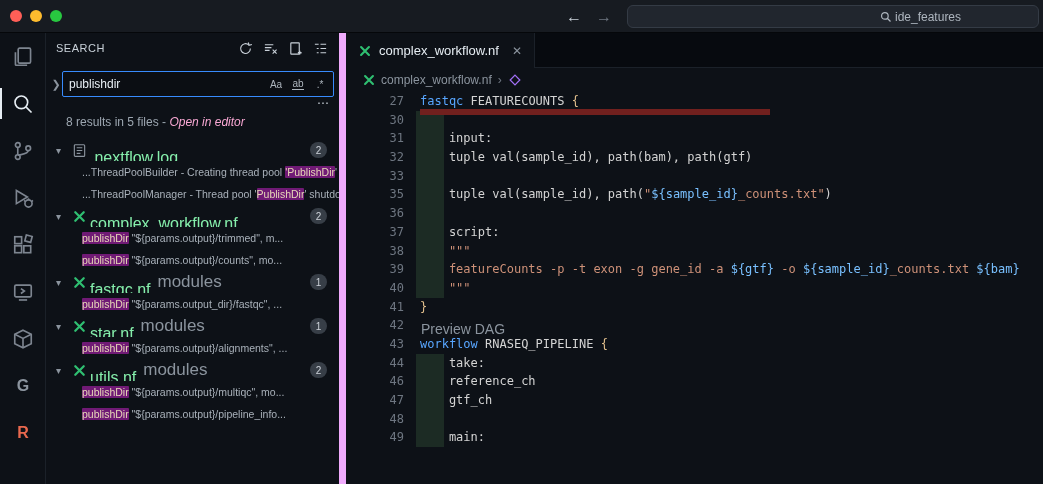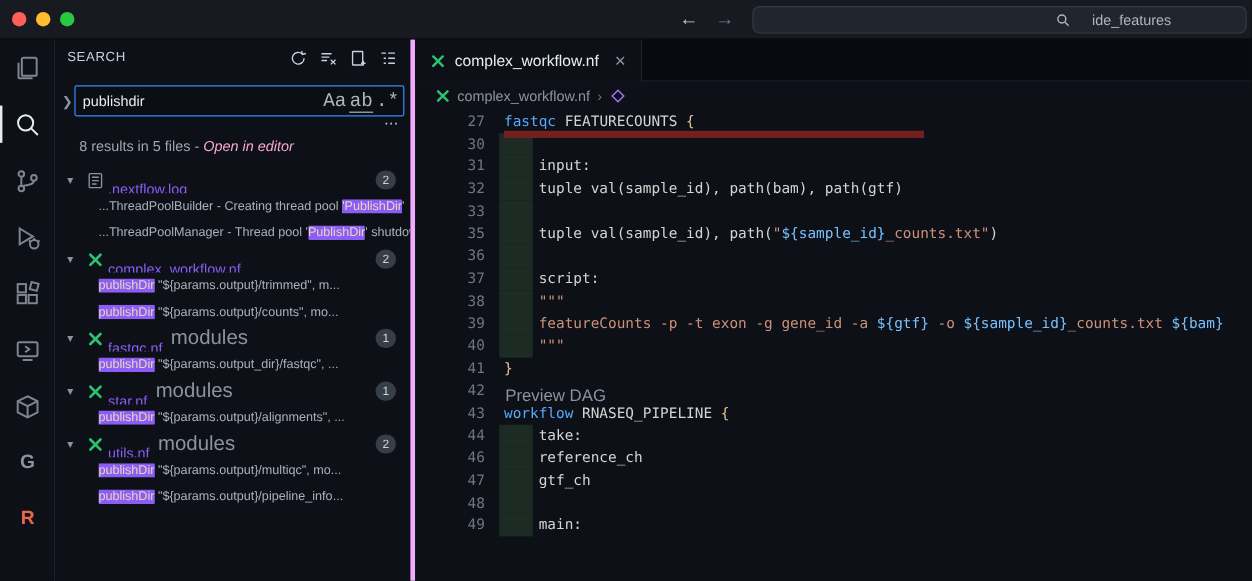--- a/index.html
+++ b/index.html
@@ -9,74 +9,74 @@
   
   .titlebar { position:absolute; top:0; left:0; width:1043px; height:33px;
     background:#171b21; border-bottom:1px solid #05070a; display:flex; align-items:center; }
   .tl-group { display:flex; gap:8px; margin-left:10px; }
   .tl { width:12px; height:12px; border-radius:50%; }
   .nav-arrows { position:absolute; left:566px; top:0; height:33px; display:flex; align-items:center; gap:14px; font-size:16px; }
   .nav-back { color:#c9d1d9; cursor:pointer; }
   .nav-fwd  { color:#6e7681; cursor:pointer; }
   .win-search { position:absolute; left:627px; top:5px; width:412px; height:23px;
     background:#21262e; border:1px solid #343b45; border-radius:6px; }
-  .win-search-inner { position:absolute; left:252px; top:0; height:21px; display:flex; align-items:center; gap:18px;
+  .win-search-inner { position:absolute; left:252px; top:0; height:21px; display:flex; align-items:center; gap:3px;
     font-size:12px; color:#aeb6bf; white-space:nowrap; }
 
   
   .activitybar { position:absolute; left:0; top:33px; bottom:0; width:46px;
     background:#0d1117; border-right:1px solid #1b2129; }
   .ab-item { width:46px; height:47px; display:flex; align-items:center; justify-content:center;
     color:#7d8590; cursor:pointer; position:relative; }
   .ab-item.active { color:#e6edf3; }
   .ab-item.active::before { content:""; position:absolute; left:0; top:8px; bottom:8px; width:2px; background:#e6edf3; }
   .ab-item svg { width:22px; height:22px; stroke:currentColor; fill:none; stroke-width:1.2; }
   .ab-letter { font-size:16px; font-weight:bold; }
 
   
   .sidebar { position:absolute; left:46px; top:33px; bottom:0; width:300px;
-    background:#0d1117; border-right:4px solid #f0abfc; overflow:hidden; }
+    background:#0d1117; border-right:7px solid #f0abfc; overflow:hidden; }
   .sb-header { height:30px; display:flex; align-items:center; padding:0 10px; }
   .sb-title { font-size:11px; letter-spacing:0.5px; color:#c9d1d9; }
   .sb-actions { margin-left:auto; display:flex; gap:7px; }
   .sb-actions .act { width:18px; height:18px; display:flex; align-items:center; justify-content:center;
     color:#c9d1d9; cursor:pointer; }
   .sb-actions svg { width:15px; height:15px; stroke:currentColor; fill:none; stroke-width:1.1; }
 
   .query-row { display:flex; align-items:center; padding:0 5px 0 4px; margin-top:8px; }
   .replace-twisty { width:12px; color:#8b949e; font-size:11px; cursor:pointer; flex:none; text-align:center; }
   .query-box { flex:1; height:26px; background:#0b0e13; border:1px solid #388bfd; border-radius:2px;
     display:flex; align-items:center; padding-left:6px; }
   .query-input { flex:1; background:transparent; border:none; outline:none; color:#e6edf3;
     font-size:12px; font-family:"Liberation Sans",sans-serif; min-width:0; }
   .q-toggles { display:flex; gap:2px; margin-right:3px; }
   .q-toggle { width:20px; height:20px; display:flex; align-items:center; justify-content:center;
-    font-size:16px; color:#adb5bd; border-radius:3px; cursor:pointer; font-family:Liberation Mono, monospace; }
+    font-size:10px; color:#adb5bd; border-radius:3px; cursor:pointer; font-family:Liberation Sans, sans-serif; }
   .q-toggle .uln { border-bottom:1px solid #adb5bd; }
 
   .details-row { height:14px; display:flex; justify-content:flex-end; padding-right:10px; }
   .dots { color:#c9d1d9; font-size:12px; line-height:12px; cursor:pointer; }
 
   .summary-row { padding:4px 10px 0 20px; font-size:12px; color:#9da7b1; white-space:nowrap; }
   .summary-link { color:#f9a8d4; cursor:pointer;font-style:italic; }
 
   .tree { margin-top:10px; }
   .trow { height:22px; display:flex; align-items:center; white-space:nowrap; overflow:hidden; cursor:pointer; }
   .frow { padding-left:10px; }
   .twisty { width:16px; flex:none; color:#8b949e; font-size:10px; }
   .ficon { width:18px; flex:none; display:flex; align-items:center; }
   .ficon svg { width:15px; height:15px; }
-  .fname { font-size:12px; color:#8b5cf6;margin-top:16px; }
+  .fname { font-size:16px; color:#86efac;margin-top:16px; }
   .fdesc { font-size:17px; color:#8b949e; margin-left:7px; }
   .badge { margin-left:auto; margin-right:12px; background:#373e47; color:#cdd3da;
     font-size:10px; min-width:17px; height:16px; border-radius:9px; display:flex;
     align-items:center; justify-content:center; padding:0 5px; flex:none; }
   .mrow { padding-left:36px; }
   .mtext { font-size:10.5px; color:#a9b1ba; white-space:pre; overflow:hidden; }
-  .hl { background:#8b5cf6; color:#e8d8b8; border-radius:1px; }
+  .hl { background:#701a75; color:#e8d8b8; border-radius:1px; }
 
   
   .editor { position:absolute; left:346px; top:33px; right:0; bottom:0; background:#0d1117; }
   .tabstrip { height:35px; background:#070a0f; border-bottom:1px solid #1b2129; display:flex; }
   .tab { height:35px; background:#0d1117; border-right:1px solid #1b2129; display:flex;
     align-items:center; gap:7px; padding:0 12px; cursor:pointer; }
   .tab-title { font-size:13px; color:#e6edf3; }
   .tab-close { color:#8b949e; font-size:12px; margin-left:6px; cursor:pointer; }
   .breadcrumb { height:24px; display:flex; align-items:center; gap:6px; padding-left:16px;
     font-size:12px; color:#8b949e; }

